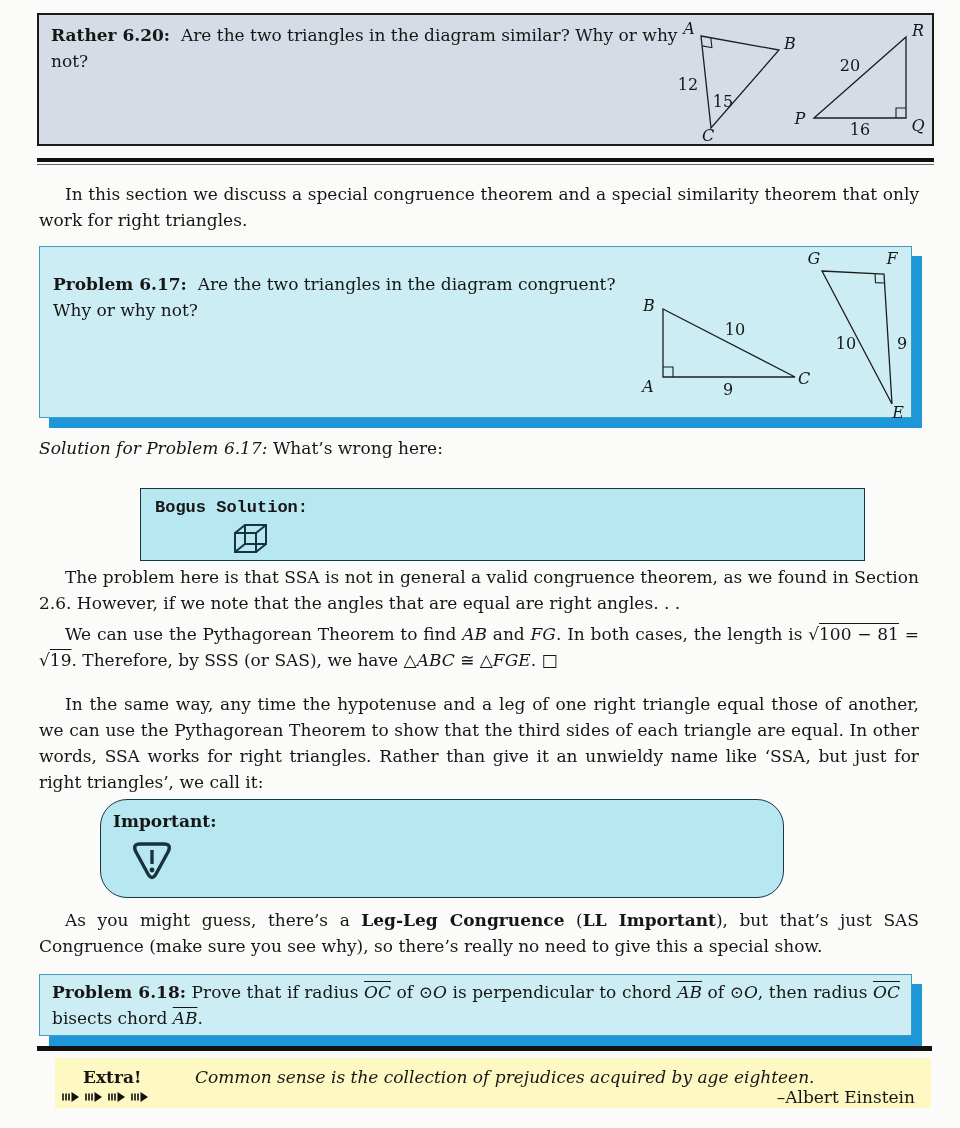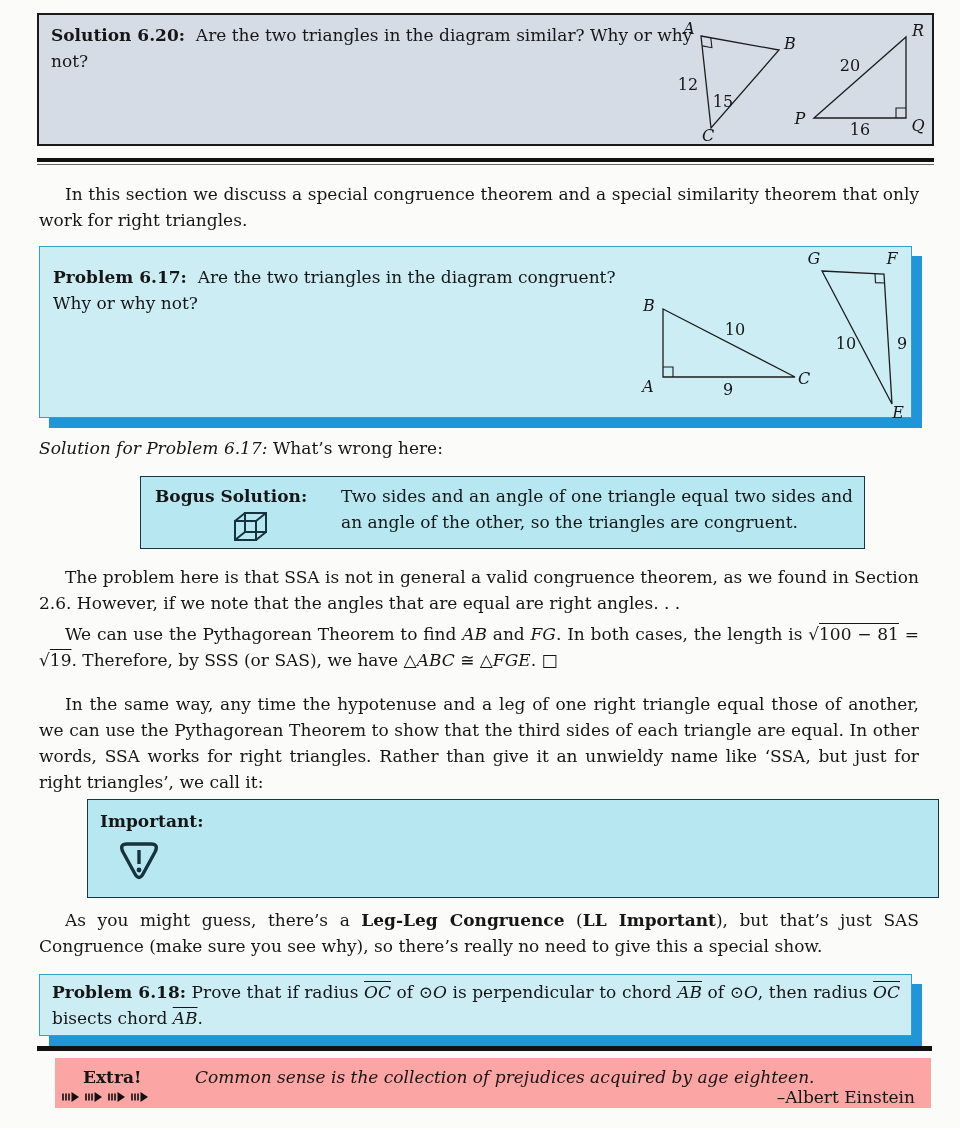--- a/index.html
+++ b/index.html
@@ -28,29 +28,29 @@
   .rule-double .thin{margin-top:2px;border-top:1.5px solid #666;height:0;}
   .rule-thick{position:absolute;background:#111;}
   
   svg{position:absolute;overflow:visible;}
   svg text{font-family:"DejaVu Serif","Liberation Serif",serif;font-size:16px;fill:#161616;}
   .vlabel{font-style:italic;}
   .edge{stroke:#1d1d1d;stroke-width:1.3;fill:none;}
   .ra{stroke:#1d1d1d;stroke-width:1.1;fill:none;}
   .icon-stroke{stroke:#17333e;fill:none;}
   
-  .extra{position:absolute;background:#fca5a5;}
+  .extra{position:absolute;background:#fef9c3;}
   .extra .lab{font-weight:bold;}
   .extra .qt{font-style:italic;text-align:center;}
 </style>
 </head>
 <body>
 
 <section class="pbox gray" style="left:37px;top:13px;width:897px;height:133px;">
-  <p class="ptext" style="position:absolute;left:12px;top:7px;width:645px;"><span class="plabel">Solution 6.20:</span>&nbsp;&nbsp;<span>Are the two triangles in the diagram similar? Why or why not?</span></p>
+  <p class="ptext" style="position:absolute;left:12px;top:7px;width:645px;"><span class="plabel">Rather 6.20:</span>&nbsp;&nbsp;<span>Are the two triangles in the diagram similar? Why or why not?</span></p>
 
   <svg style="left:640px;top:5px;" width="130" height="122" viewBox="0 0 130 122">
     <path class="edge" d="M22,16 L100,30 L32,108 Z"></path>
     <path class="ra" d="M31.8,17.8 L32.9,27.7 L23.1,25.9"></path>
     <text class="vlabel" x="10" y="14" text-anchor="middle">A</text>
     <text class="vlabel" x="111" y="29" text-anchor="middle">B</text>
     <text class="vlabel" x="29" y="121" text-anchor="middle">C</text>
     <text x="9" y="70" text-anchor="middle">12</text>
     <text x="44" y="87" text-anchor="middle">15</text>
   </svg>
@@ -66,21 +66,21 @@
   </svg>
 </section>
 
 <div class="rule-double" style="left:37px;top:158px;width:897px;">
     <div class="thin"></div>
   </div>
 
 <p class="para indent" style="left:39px;top:181px;width:880px;">In this section we discuss a special congruence theorem and a special similarity theorem that only work for right triangles.</p>
 
 <section class="pbox cyan" style="left:39px;top:246px;width:873px;height:172px;">
-  <p class="ptext" style="position:absolute;left:13px;top:17px;width:600px;"><span class="plabel">Problem 6.17:</span>&nbsp;&nbsp;<span>Are the two triangles in the diagram congruent? Why or why not?</span></p>
+  <p class="ptext" style="position:absolute;left:13px;top:24px;width:600px;"><span class="plabel">Problem 6.17:</span>&nbsp;&nbsp;<span>Are the two triangles in the diagram congruent? Why or why not?</span></p>
 
   <svg style="left:595px;top:46px;" width="175" height="110" viewBox="0 0 175 110">
     <path class="edge" d="M28,16 L28,84 L160,84 Z"></path>
     <path class="ra" d="M28,74 L38,74 L38,84"></path>
     <text class="vlabel" x="14" y="18" text-anchor="middle">B</text>
     <text class="vlabel" x="13" y="99" text-anchor="middle">A</text>
     <text class="vlabel" x="169" y="91" text-anchor="middle">C</text>
     <text x="100" y="42" text-anchor="middle">10</text>
     <text x="93" y="102" text-anchor="middle">9</text>
   </svg>
@@ -91,39 +91,38 @@
     <text class="vlabel" x="4" y="15" text-anchor="middle">G</text>
     <text class="vlabel" x="82" y="15" text-anchor="middle">F</text>
     <text class="vlabel" x="88" y="169" text-anchor="middle">E</text>
     <text x="36" y="100" text-anchor="middle">10</text>
     <text x="92" y="100" text-anchor="middle">9</text>
   </svg>
 </section>
 
 <p class="para" style="left:39px;top:435px;width:880px;"><i>Solution for Problem 6.17:</i> <span>What’s wrong here:</span></p>
 
-<section class="inner-box" style="left:140px;top:476px;width:725px;height:73px;">
+<section class="inner-box" style="left:140px;top:488px;width:725px;height:73px;font-family:Liberation Mono, monospace;">
   <div class="abs" style="left:14px;top:6px;font-weight:bold;">Bogus Solution:</div>
   <svg style="left:88px;top:32px;" width="44" height="38" viewBox="0 0 44 38">
     <g class="icon-stroke" stroke-width="2">
       <rect x="6" y="12" width="21" height="19"></rect>
       <rect x="16" y="4" width="21" height="19"></rect>
       <path d="M6,12 L16,4 M27,12 L37,4 M6,31 L16,23 M27,31 L37,23"></path>
     </g>
   </svg>
-  <div class="abs" style="left:200px;top:6px;width:512px;text-align:justify;">Two sides and an angle of one triangle equal two sides and an angle of the other, so the triangles are congruent.</div>
 </section>
 
 <p class="para indent" style="left:39px;top:564px;width:880px;">The problem here is that SSA is not in general a valid congruence theorem, as we found in Section 2.6. However, if we note that the angles that are equal are right angles. . .</p>
 
 <p class="para indent" style="left:39px;top:621px;width:880px;"><span>We can use the Pythagorean Theorem to find </span><span class="m">AB</span><span> and </span><span class="m">FG</span><span>. In both cases, the length is </span><span class="sqrt"><span>√</span><span class="rad">100 − 81</span></span><span> = </span><span class="sqrt"><span>√</span><span class="rad">19</span></span><span>. Therefore, by SSS (or SAS), we have </span><span class="m">△ABC</span><span> ≅ </span><span class="m">△FGE</span><span>. □</span></p>
 
 <p class="para indent" style="left:39px;top:691px;width:880px;">In the same way, any time the hypotenuse and a leg of one right triangle equal those of another, we can use the Pythagorean Theorem to show that the third sides of each triangle are equal. In other words, SSA works for right triangles. Rather than give it an unwieldy name like ‘SSA, but just for right triangles’, we call it:</p>
 
-<section class="inner-box" style="left:87px;top:799px;width:852px;height:99px;">
+<section class="inner-box" style="left:100px;top:799px;width:684px;height:99px;border-radius:27px;">
   <div class="abs" style="left:12px;top:8px;font-weight:bold;">Important:</div>
   <svg style="left:28px;top:40px;" width="46" height="44" viewBox="0 0 46 44">
     <path d="M11,4 L35,4 Q43,4 39,12 L27,34 Q23,41 19,34 L7,12 Q3,4 11,4 Z" class="icon-stroke" stroke-width="3.4" stroke-linejoin="round"></path>
     <line x1="23" y1="10" x2="23" y2="24" stroke="#17333e" stroke-width="3.4"></line>
     <circle cx="23" cy="30" r="2.4" fill="#17333e"></circle>
   </svg>
 </section>
 
 <p class="para indent" style="left:39px;top:907px;width:880px;"><span>As you might guess, there’s a </span><span class="b">Leg-Leg Congruence</span><span> (</span><span class="b">LL Important</span><span>), but that’s just SAS Congruence (make sure you see why), so there’s really no need to give this a special show.</span></p>
 

